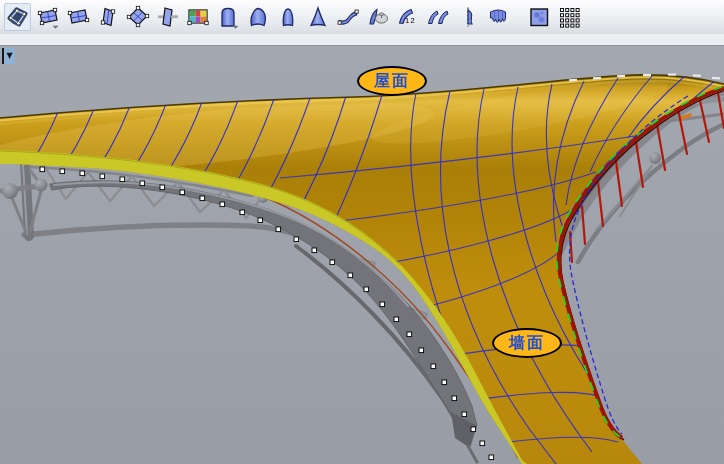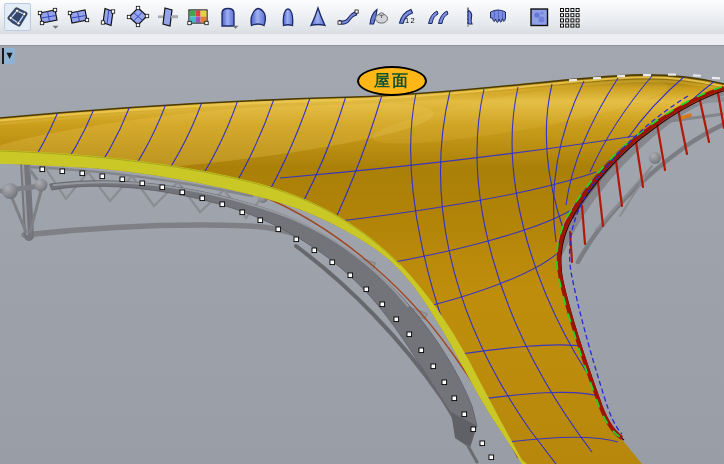--- a/index.html
+++ b/index.html
@@ -15,21 +15,21 @@
   .tb-btn.gap-before{margin-left:11px;}
   .tb-btn.active{background:#E4ECF6;border:1px solid #B9CCE4;border-radius:2px;}
   .tb-btn svg{display:block;}
   
   .viewport{position:absolute;left:0;top:46px;width:724px;height:418px;background:#9DA2AA;}
   .vp-menu{position:absolute;left:2px;top:48px;width:13px;height:16px;background:#8FB2D4;
     border-left:2px solid #14181C;display:flex;align-items:center;justify-content:center;
     font-size:8px;line-height:8px;color:#14181C;cursor:pointer;box-sizing:border-box;}
   .scene-label{position:absolute;width:70px;height:30px;border:2px solid #000;border-radius:50%;
     display:flex;align-items:center;justify-content:center;font-weight:bold;font-size:16px;
-    color:#14532d;letter-spacing:2px;z-index:5;box-sizing:border-box;cursor:pointer;}
+    color:#1d4ed8;letter-spacing:2px;z-index:5;box-sizing:border-box;cursor:pointer;}
   
   .cp{fill:#fff;stroke:#000;stroke-width:.9;}
   .rp{stroke:#B21808;stroke-width:2.2;}
   .notch{fill:#E9EAED;}
   .iso{fill:none;stroke:#2828D8;stroke-width:1.1;opacity:.92;}
   .isoh{fill:none;stroke:#2828D8;stroke-width:1.1;opacity:.85;}
 </style>
 </head>
 <body>
 
@@ -438,14 +438,17 @@
     </svg>
   </div>
 
   <div class="vp-menu">
     <span>▼</span>
   </div>
 
   <div class="scene-label" style="left:357px;top:66px;background:#FFB717;">
     <span>屋面</span>
   </div>
+  <div class="scene-label" style="left:492px;top:328px;background:#FFB717;">
+    <span>墙面</span>
+  </div>
 
 </div>
 
 </body></html>

